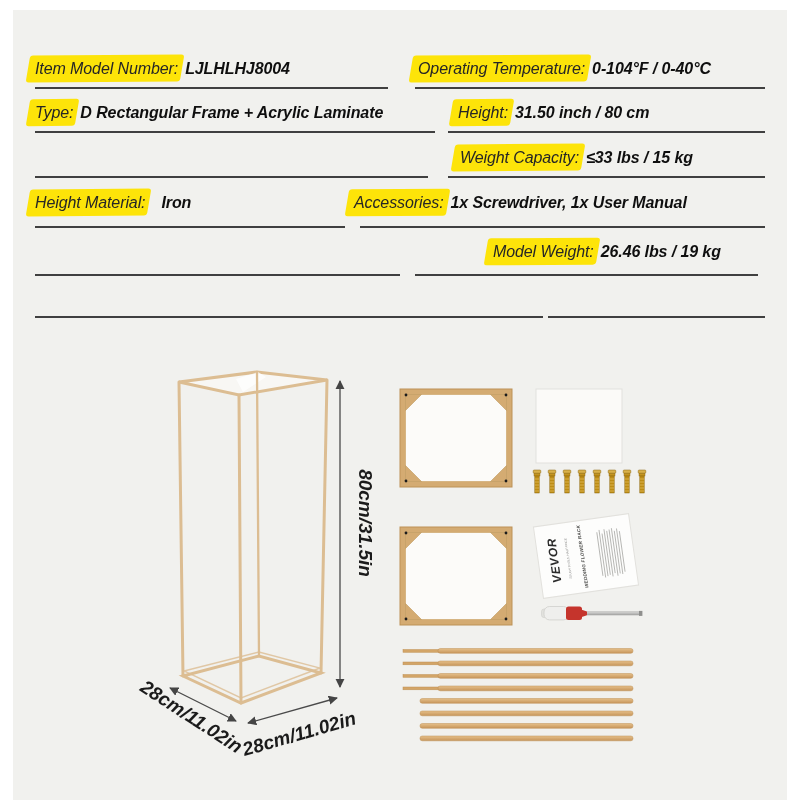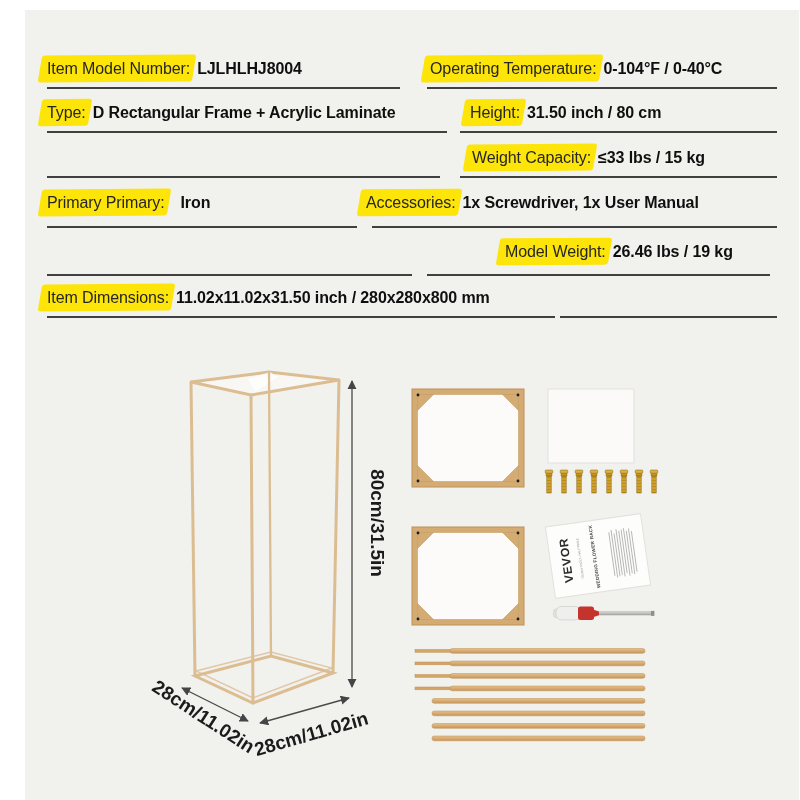--- a/index.html
+++ b/index.html
@@ -1,41 +1,40 @@
 <!DOCTYPE html>
 <html><head>
 <meta charset="utf-8">
 <style>
   html,body{margin:0;padding:0;}
   body{width:800px;height:800px;background:#ffffff;font-family:"Liberation Sans",sans-serif;position:relative;overflow:hidden;}
-  .page{position:absolute;left:12px;top:0;width:666px;height:800px;}
+  .page{position:absolute;left:0;top:0;width:666px;height:800px;font-style:italic;}
   .panel{position:absolute;left:13px;top:10px;width:774px;height:790px;background:#f1f1ee;}
   .cell{position:absolute;white-space:nowrap;font-size:16px;line-height:23px;color:#262626;letter-spacing:-0.1px;}
   .hl{position:relative;display:inline-block;z-index:0;}
   .hl::before{content:"";position:absolute;left:-7px;right:-4px;top:-2px;bottom:-2px;background:#fde409;border-radius:3px;transform:skew(-10deg) rotate(-0.4deg);z-index:-1;}
   .val{font-weight:bold;color:#0f0f0f;margin-left:7px;}
   .ul{position:absolute;height:2px;background:#404040;}
   svg{position:absolute;left:0;top:330px;}
   svg text{font-family:"Liberation Sans",sans-serif;}
 </style>
 </head>
 <body>
 
 <div class="page">
   <div class="panel"></div>
 
   <div class="cell" style="left:35px;top:57px"><span class="hl">Item Model Number:</span><span class="val">LJLHLHJ8004</span></div>
   <div class="cell" style="left:418px;top:57px"><span class="hl">Operating Temperature:</span><span class="val">0-104°F / 0-40°C</span></div>
   <div class="cell" style="left:35px;top:101px"><span class="hl">Type:</span><span class="val">D Rectangular Frame + Acrylic Laminate</span></div>
   <div class="cell" style="left:458px;top:101px"><span class="hl">Height:</span><span class="val">31.50 inch / 80 cm</span></div>
   <div class="cell" style="left:460px;top:146px"><span class="hl">Weight Capacity:</span><span class="val">≤33 lbs / 15 kg</span></div>
-  <div class="cell" style="left:35px;top:191px"><span class="hl">Primary Primary:</span><span class="val" style="margin-left:16px">Iron</span></div>
+  <div class="cell" style="left:35px;top:191px"><span class="hl">Height Material:</span><span class="val" style="margin-left:16px">Iron</span></div>
   <div class="cell" style="left:354px;top:191px"><span class="hl">Accessories:</span><span class="val">1x Screwdriver, 1x User Manual</span></div>
   <div class="cell" style="left:493px;top:240px"><span class="hl">Model Weight:</span><span class="val">26.46 lbs / 19 kg</span></div>
-  <div class="cell" style="left:35px;top:286px"><span class="hl">Item Dimensions:</span><span class="val">11.02x11.02x31.50 inch / 280x280x800 mm</span></div>
 
   <div class="ul" style="left:35px;top:87px;width:353px"></div>
   <div class="ul" style="left:415px;top:87px;width:350px"></div>
   <div class="ul" style="left:35px;top:131px;width:400px"></div>
   <div class="ul" style="left:448px;top:131px;width:317px"></div>
   <div class="ul" style="left:35px;top:176px;width:393px"></div>
   <div class="ul" style="left:448px;top:176px;width:317px"></div>
   <div class="ul" style="left:35px;top:226px;width:310px"></div>
   <div class="ul" style="left:360px;top:226px;width:405px"></div>
   <div class="ul" style="left:35px;top:274px;width:365px"></div>

